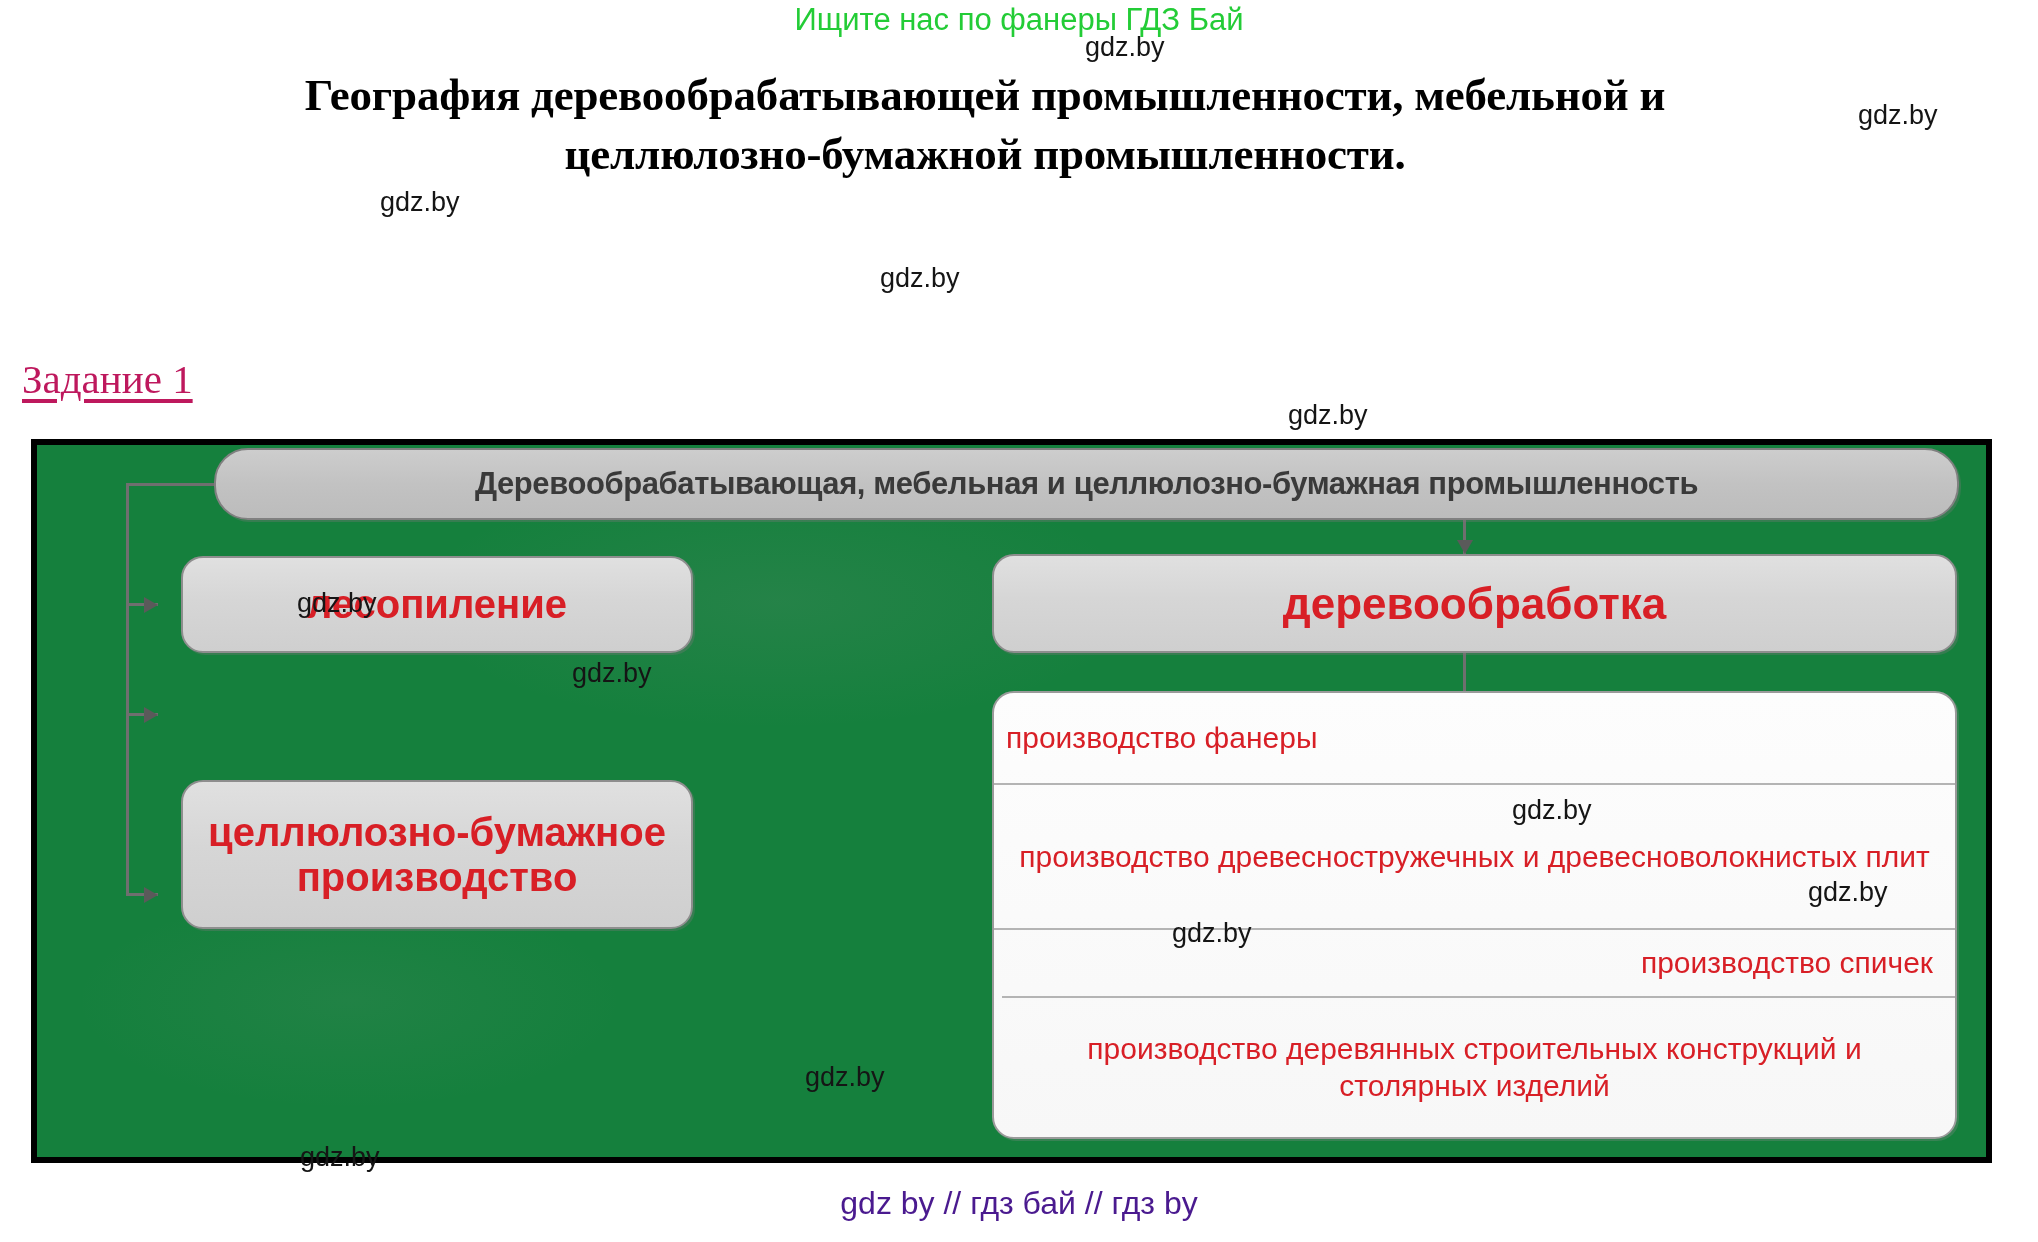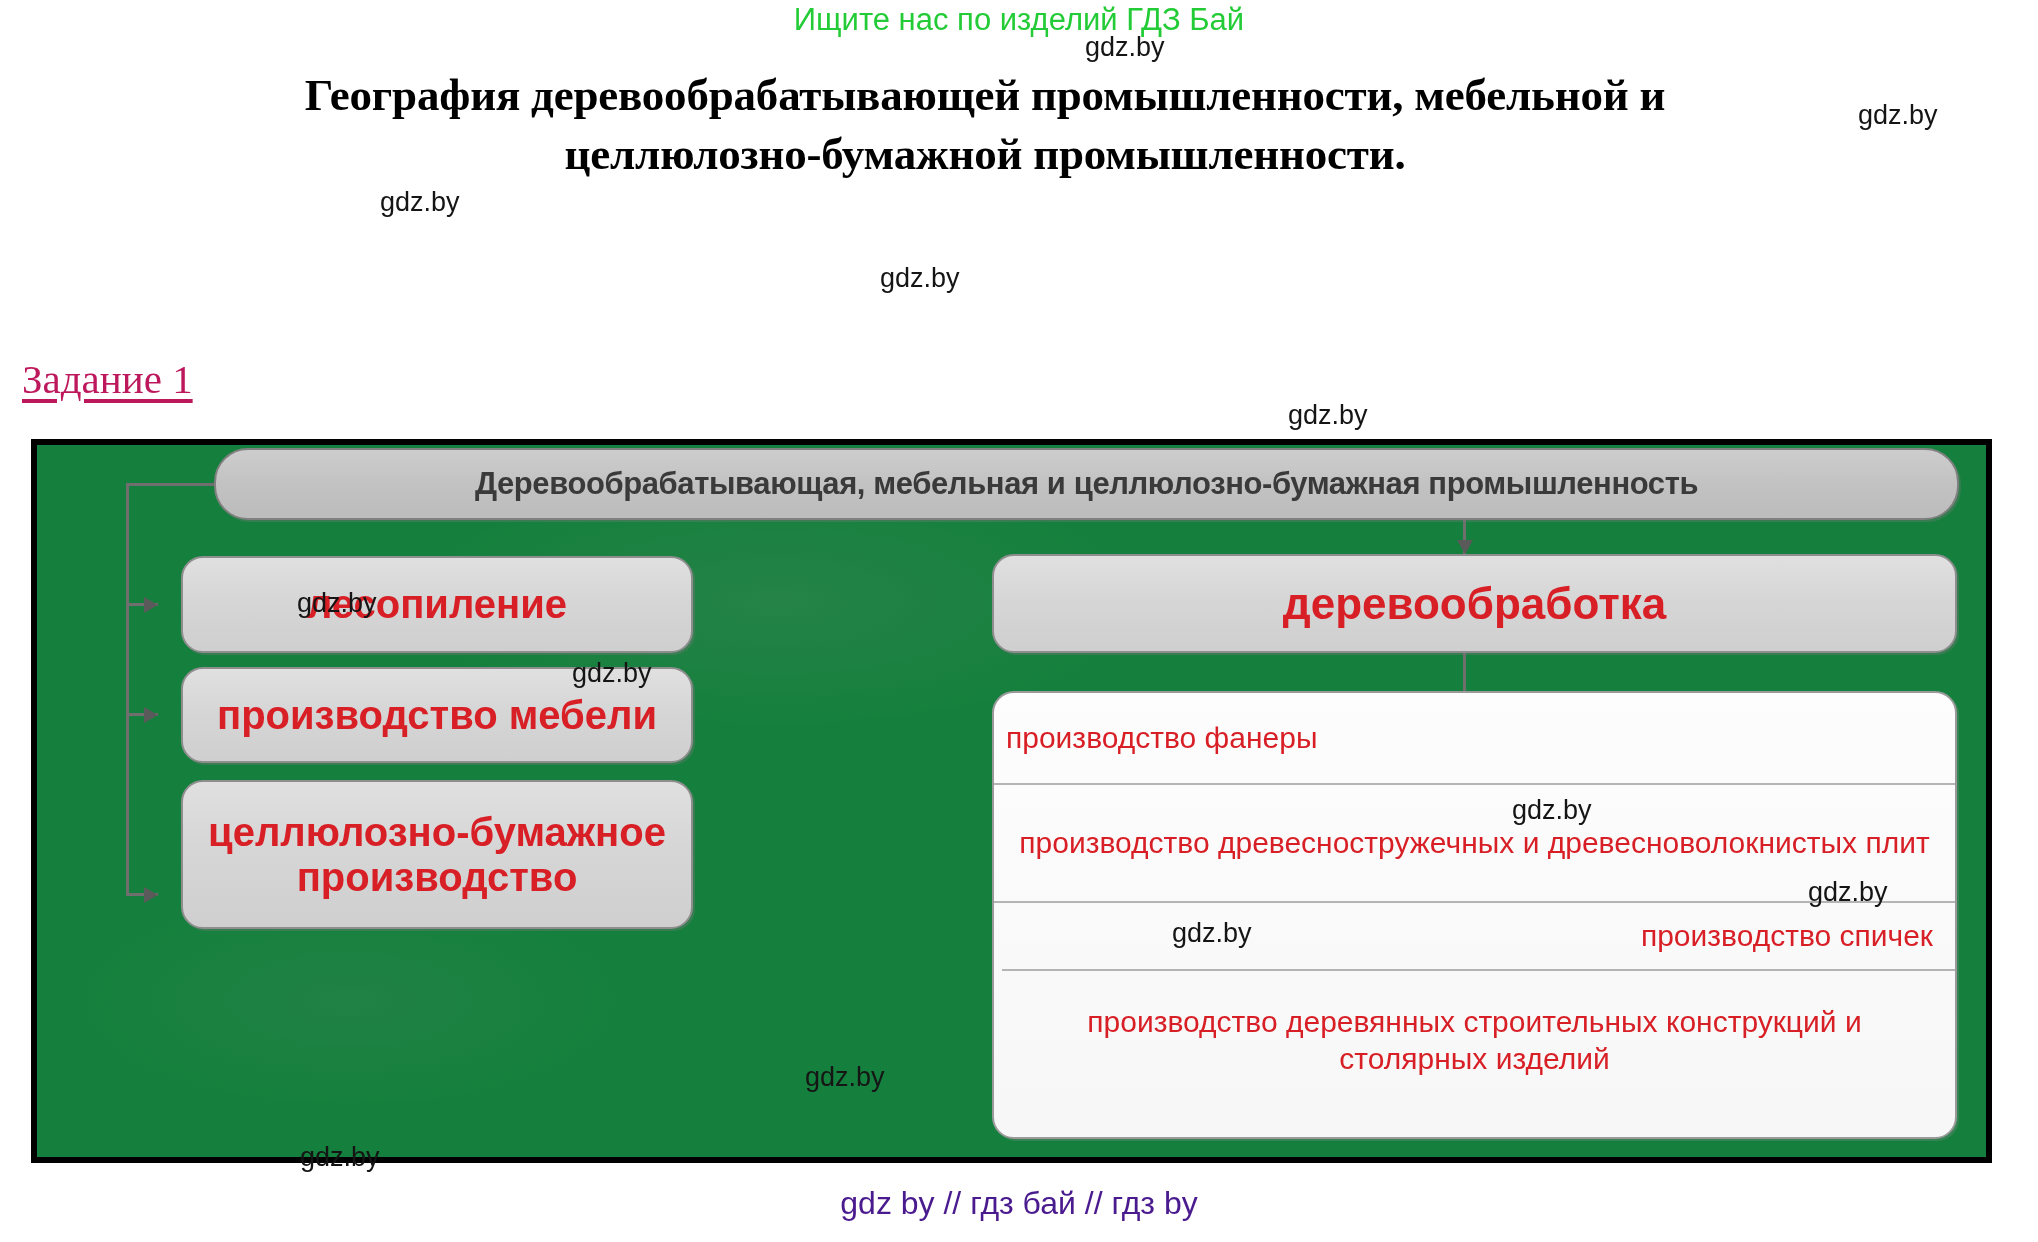--- a/index.html
+++ b/index.html
@@ -157,21 +157,21 @@
     align-items: center;
     color: #d81f26;
     font-size: 30px;
     line-height: 1.25;
     padding: 0 22px;
     box-sizing: border-box;
     border-bottom: 2px solid #b4b4b4;
   }
   .list-row:last-child { border-bottom: none; }
   .row-a { height: 92px; justify-content: flex-start; padding-left: 12px; }
-  .row-b { height: 118px; justify-content: center; text-align: center; }
+  .row-b { height: 145px; justify-content: center; text-align: center; }
   .row-c { height: 68px; justify-content: flex-end; margin-left: 8px; }
   .row-d { height: 138px; justify-content: center; text-align: center; }
 
   
   .conn { position: absolute; background: #6f6f6f; }
   
   .c-top-h  { left: 89px;  top: 38px;  width: 90px;  height: 3px; }
   
   .c-trunk  { left: 89px;  top: 38px;  width: 3px;   height: 413px; }
   
@@ -211,21 +211,21 @@
     text-align: center;
     color: #4a1a8f;
     font-size: 32px;
     font-family: "Liberation Sans", sans-serif;
     white-space: nowrap;
   }
 </style>
 </head>
 <body>
 
-<div class="promo" style="color: rgb(35, 204, 54);">Ищите нас по изделий ГДЗ Бай</div>
+<div class="promo" style="color: rgb(35, 204, 54);">Ищите нас по фанеры ГДЗ Бай</div>
 
 <div class="page-title">
   <div>География деревообрабатывающей промышленности, мебельной и</div>
   <div>целлюлозно-бумажной промышленности.</div>
 </div>
 
 <div class="task-heading">Задание 1</div>
 
 <div class="diagram" style="border-color: rgb(0, 0, 0);">
   <div class="scan-noise"></div>
@@ -242,23 +242,20 @@
   <div class="conn c-mid-v"></div>
   <div class="arrowhead ah-down ahm"></div>
   <div class="conn c-low-v"></div>
 
   <div class="node node-banner" style="color: rgb(58, 58, 58);">
     <span>Деревообрабатывающая, мебельная и целлюлозно-бумажная промышленность</span>
   </div>
 
   <div class="node node-left l1" style="color: rgb(216, 31, 38);">
     <span>лесопиление</span>
-  </div>
-  <div class="node node-left l2" style="color: rgb(216, 31, 38);">
-    <span>производство мебели</span>
   </div>
   <div class="node node-left l3" style="color: rgb(216, 31, 38);">
     <span>целлюлозно-бумажное производство</span>
   </div>
 
   <div class="node node-woodwork" style="color: rgb(216, 31, 38);">
     <span>деревообработка</span>
   </div>
 
   <div class="list-panel">

